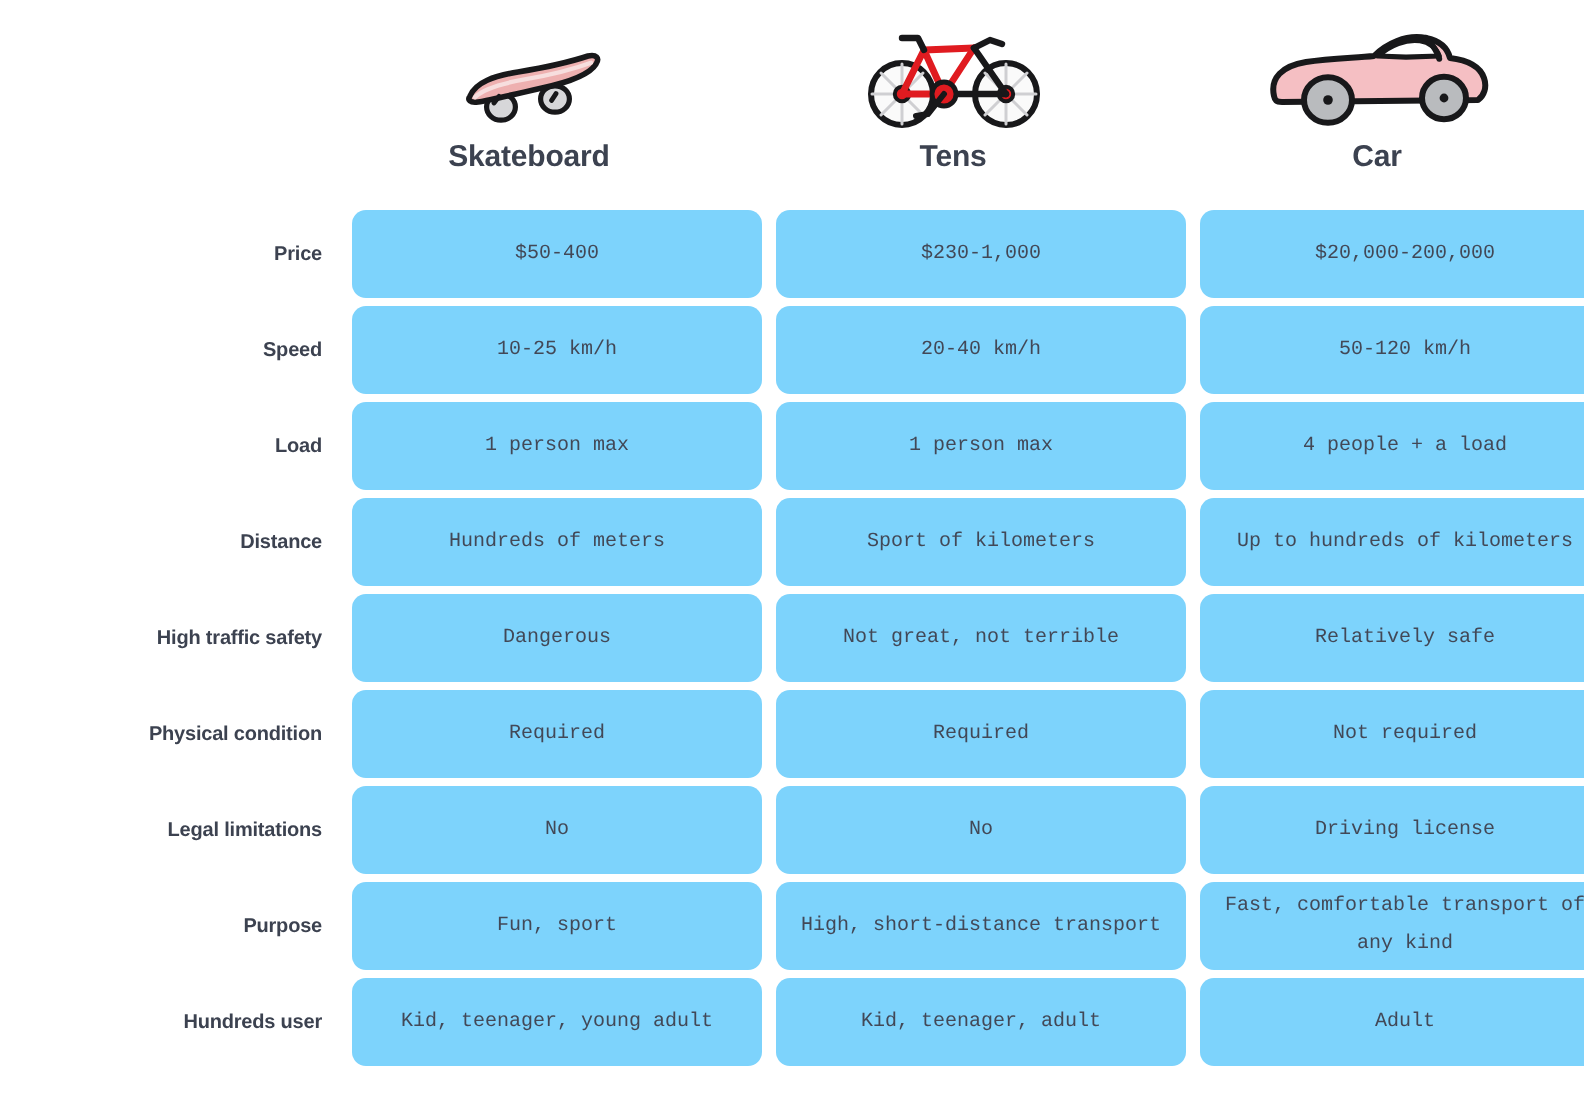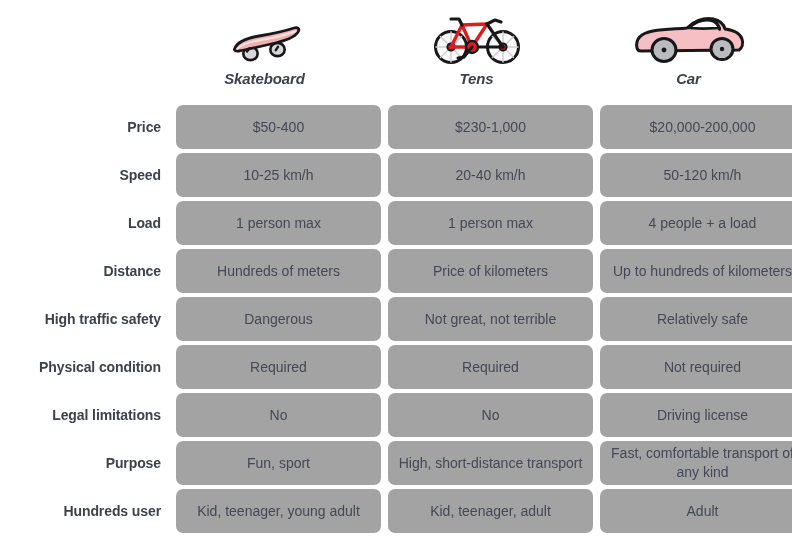--- a/index.html
+++ b/index.html
@@ -34,39 +34,40 @@
     left: -7px;
     top: 101px;
   }
 
   table.compare col.label-col { width: 169px; }
   table.compare col.data-col  { width: 205px; }
 
   .row-label {
     text-align: right;
     font-weight: bold;
-    font-size: 14px;
+    font-size: 10px;
     color: #3c4250;
     padding: 0 8px 0 0;
     vertical-align: middle;
     white-space: nowrap;
     letter-spacing: -0.1px;
   }
 
   .cell {
-    background: #a3a3a3;
+    background: #7dd3fc;
     border-radius: 7px;
     text-align: center;
     vertical-align: middle;
-    font-size: 14px;
+    font-size: 10px;
     color: #424857;
     height: 44px;
     padding: 2px 6px;
     line-height: 19px;
     box-sizing: border-box;
+    font-family: Liberation Mono, monospace;
   }
 
   
   .head-row {
     position: absolute;
     top: 0;
     left: 0;
     width: 792px;
     height: 101px;
     display: flex;
@@ -88,21 +89,20 @@
     display: flex;
     align-items: center;
     justify-content: center;
   }
   .head-name {
     font-weight: bold;
     font-size: 15px;
     color: #3c4250;
     padding-bottom: 14px;
     letter-spacing: -0.1px;
-    font-style: italic;
   }
   .head-icon svg { display: block; }
 </style>
 </head>
 <body>
 
 <div class="comparison-wrap">
 
   <div class="head-row">
     <div class="head-spacer"></div>
@@ -193,21 +193,21 @@
       </tr>
       <tr>
         <th class="row-label">Load</th>
         <td class="cell">1 person max</td>
         <td class="cell">1 person max</td>
         <td class="cell">4 people + a load</td>
       </tr>
       <tr>
         <th class="row-label">Distance</th>
         <td class="cell">Hundreds of meters</td>
-        <td class="cell">Price of kilometers</td>
+        <td class="cell">Sport of kilometers</td>
         <td class="cell">Up to hundreds of kilometers</td>
       </tr>
       <tr>
         <th class="row-label">High traffic safety</th>
         <td class="cell">Dangerous</td>
         <td class="cell">Not great, not terrible</td>
         <td class="cell">Relatively safe</td>
       </tr>
       <tr>
         <th class="row-label">Physical condition</th>

